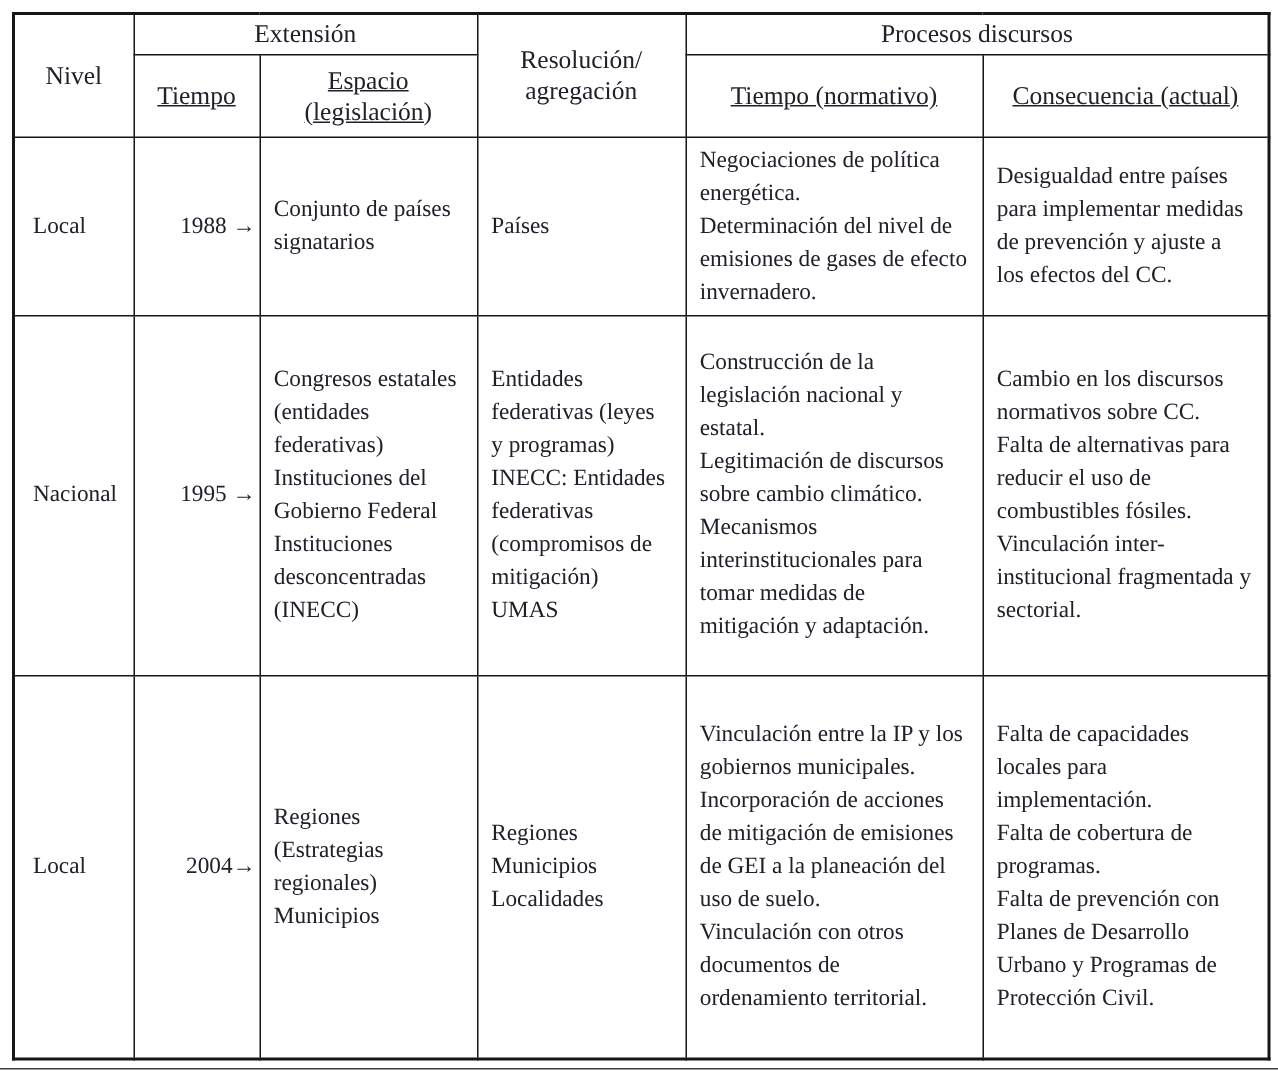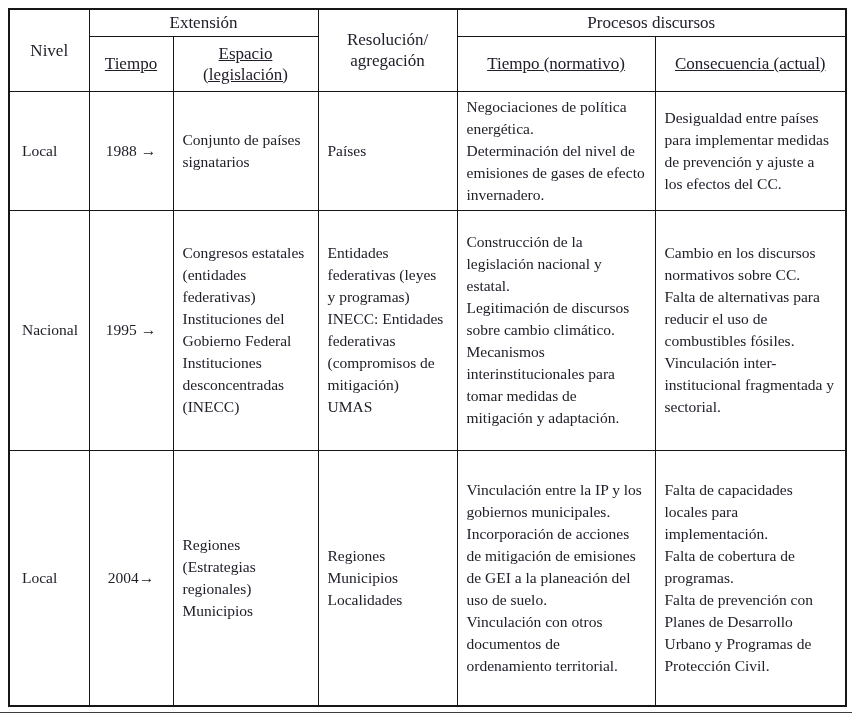--- a/index.html
+++ b/index.html
@@ -36,21 +36,21 @@
     line-height: 21px;
     padding: 2px 4px;
   }
   td {
     font-size: 15.5px;
     line-height: 22px;
     text-align: left;
     padding: 4px 9px;
   }
   td.nivel   { padding-left: 12px; }
-  td.tiempo  { text-align: center; padding: 4px 2px; }
+  td.tiempo  { text-align: right; padding: 4px 2px; }
   .r-h1 { height: 27px; }
   .r-h2 { height: 55px; text-decoration: underline; }
   .r-global   { height: 118px; }
   .r-nacional { height: 240px; }
   .r-local    { height: 256px; }
   .bottom-rule {
     width: 852px;
     margin-left: -8px;
     margin-top: 5px;
     border-top: 1.5px solid #3c3c3c;

